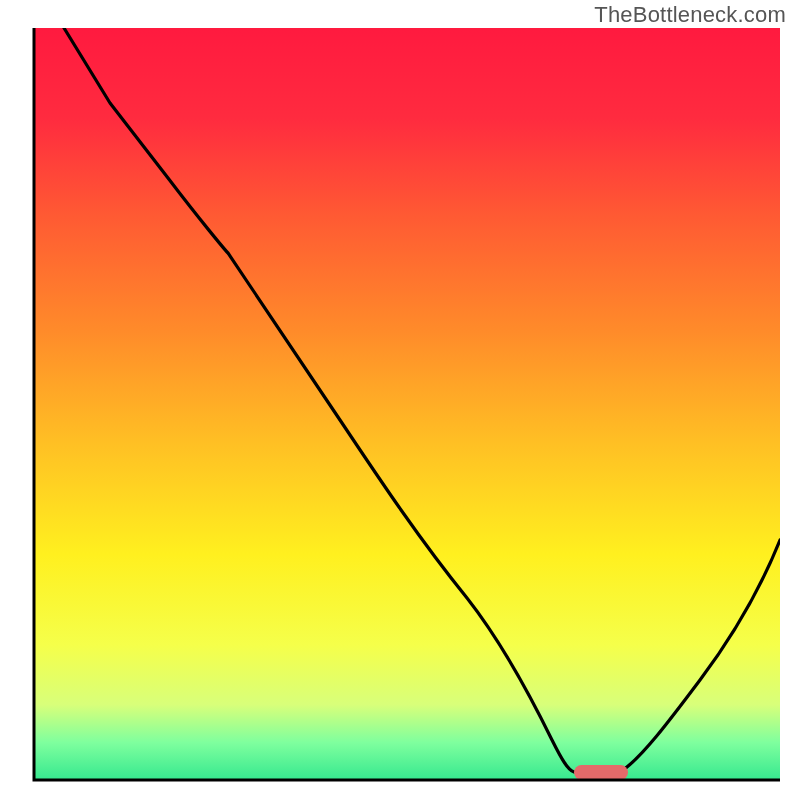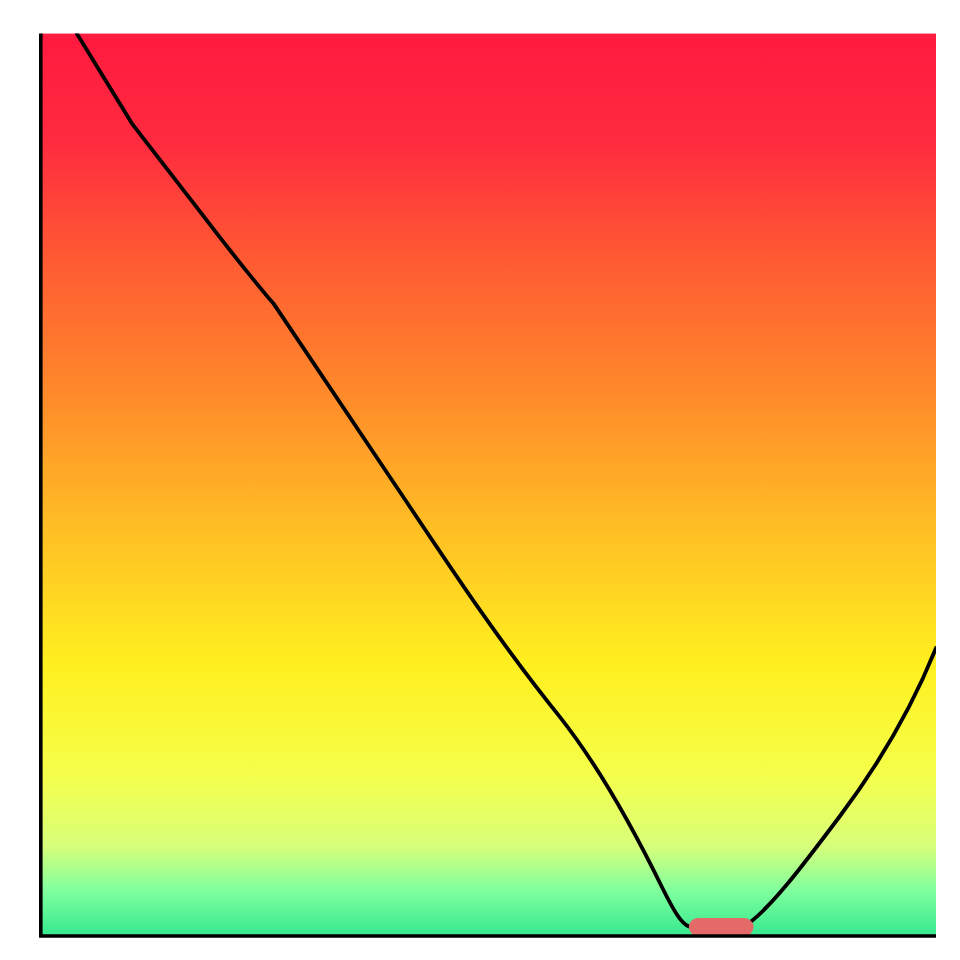--- a/index.html
+++ b/index.html
@@ -45,20 +45,21 @@
   .marker {
     fill: #e46a6a;
     stroke: none;
   }
 </style>
 </head>
 <body>
 
 <div class="chart-container">
 
+  <div class="watermark">TheBottleneck.com</div>
 
   <svg viewBox="0 0 800 800">
     <defs>
       <linearGradient id="bg-grad" x1="0" y1="0" x2="0" y2="1">
         <stop offset="0%" stop-color="#ff1a3f"></stop>
         <stop offset="12%" stop-color="#ff2b3f"></stop>
         <stop offset="25%" stop-color="#ff5a33"></stop>
         <stop offset="40%" stop-color="#ff8a2a"></stop>
         <stop offset="55%" stop-color="#ffbf24"></stop>
         <stop offset="70%" stop-color="#fff01f"></stop>

